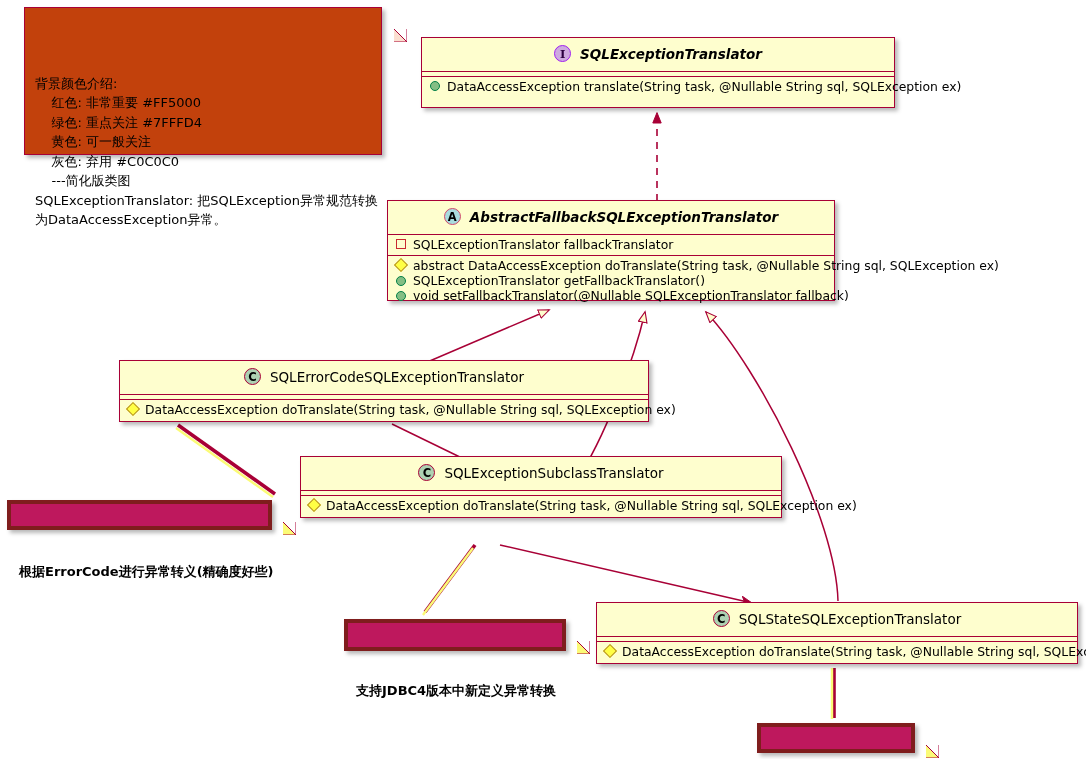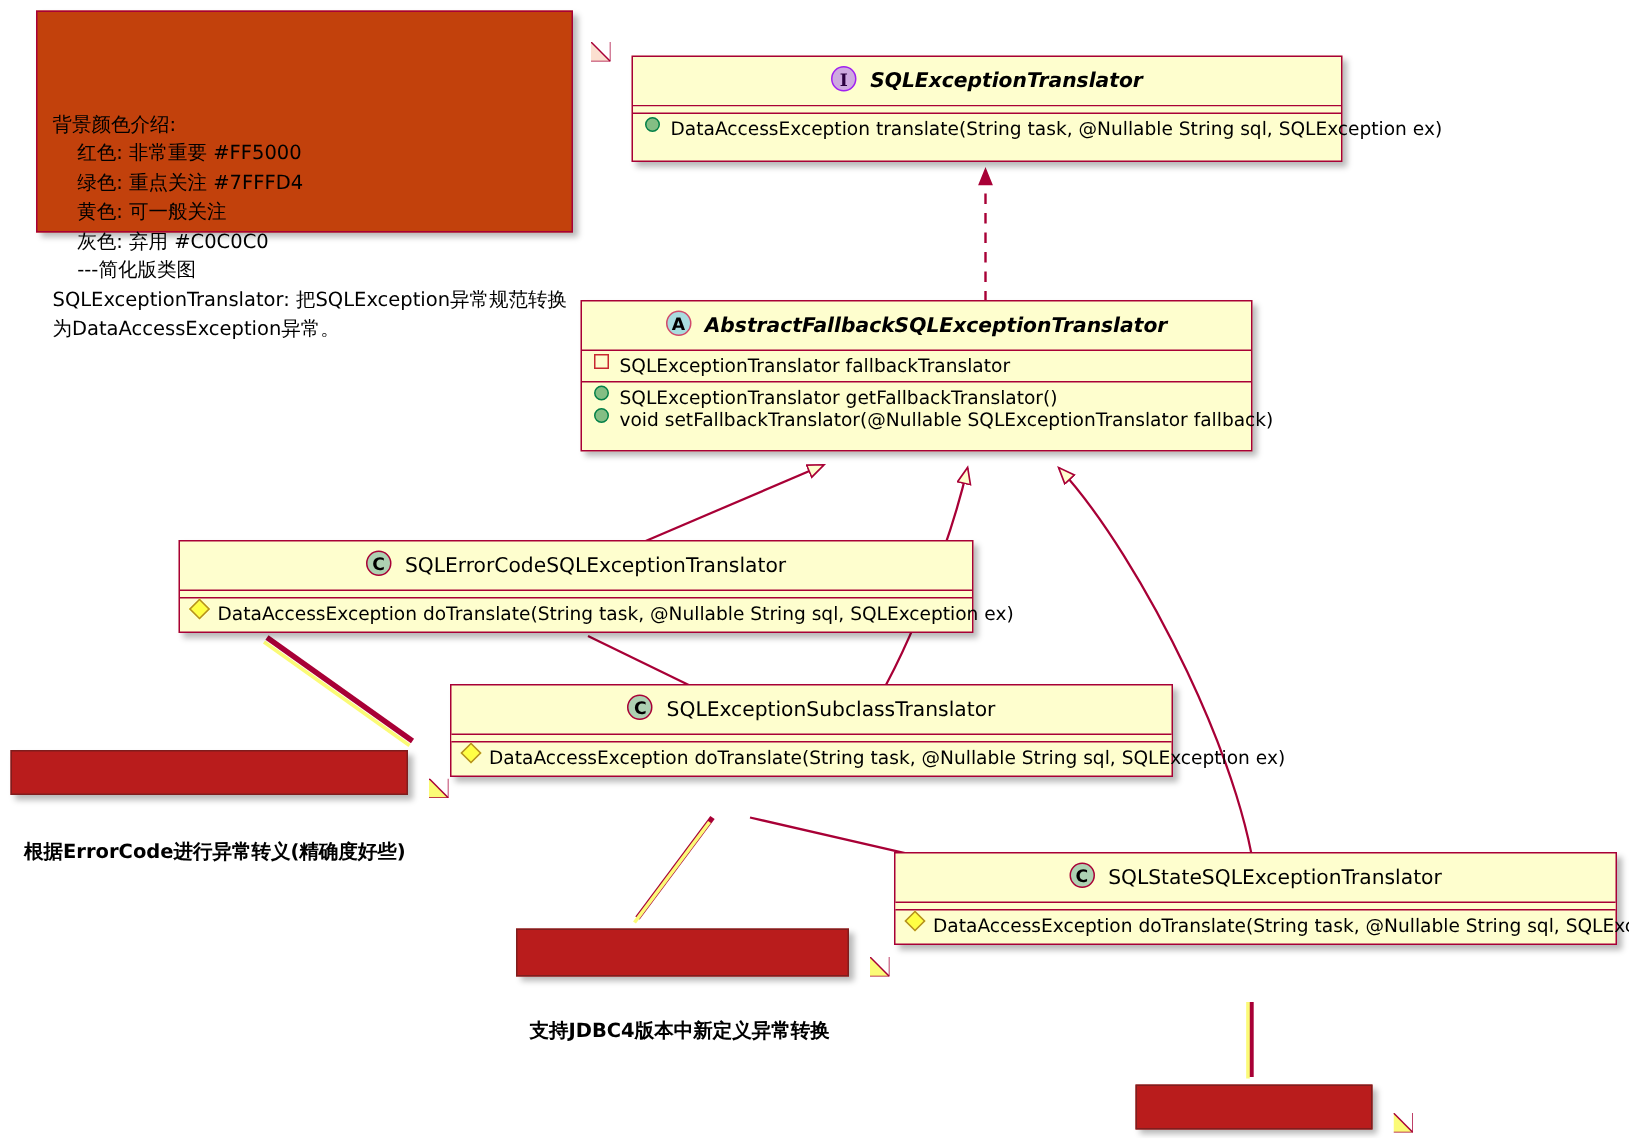--- a/index.html
+++ b/index.html
@@ -51,21 +51,21 @@
   .uml-members {
     padding: 2px 0 3px 0;
   }
   .member {
     font-size: 12.4px;
     color: #000000;
     white-space: nowrap;
     padding: 0px 6px 0px 7px;
     line-height: 15.2px;
     display: flex;
-    align-items: flex-start;
+    align-items: center;
   }
 
   
   .badge {
     display: inline-block;
     vertical-align: middle;
     width: 17px;
     height: 17px;
     line-height: 16px;
     border-radius: 50%;
@@ -125,22 +125,22 @@
     white-space: pre;
   }
   .note-legend {
     background: #c2410c;
     border: 1px solid #A80036;
     padding: 7px 10px 8px 10px;
     font-size: 13px;
     line-height: 19.5px;
   }
   .note-yellow {
-    background: #b91c1c;
-    border: 1px solid #7f1d1d;
+    background: #be185d;
+    border: 4px solid #7f1d1d;
     padding: 5px 13px 6px 8px;
     font-weight: bold;
     font-size: 13px;
   }
   .foldline {
     position: absolute;
     top: 0px; right: 0px;
     width: 12px; height: 12px;
     overflow: visible;
   }
@@ -249,20 +249,24 @@
     <div class="sep"></div>
     <div class="uml-members">
       <div class="member">
         <span class="vis vis-private"></span>
         <span>SQLExceptionTranslator fallbackTranslator</span>
       </div>
     </div>
     <div class="sep"></div>
     <div class="uml-members">
       <div class="member">
+        <span class="vis vis-protected"></span>
+        <span>abstract DataAccessException doTranslate(String task, @Nullable String sql, SQLException ex)</span>
+      </div>
+      <div class="member">
         <span class="vis vis-public"></span>
         <span>SQLExceptionTranslator getFallbackTranslator()</span>
       </div>
       <div class="member">
         <span class="vis vis-public"></span>
         <span>void setFallbackTranslator(@Nullable SQLExceptionTranslator fallback)</span>
       </div>
     </div>
   </div>
 
@@ -289,21 +293,21 @@
     <div class="sep-gap"></div>
     <div class="sep"></div>
     <div class="uml-members">
       <div class="member">
         <span class="vis vis-protected"></span>
         <span>DataAccessException doTranslate(String task, @Nullable String sql, SQLException ex)</span>
       </div>
     </div>
   </div>
 
-  <div class="uml-box plainname" style="left:596px; top:568px; width:482px; height:62px;">
+  <div class="uml-box plainname" style="left:596px; top:602px; width:482px; height:62px;">
     <div class="uml-title">
       <span class="badge badge-C">C</span><span class="tname">SQLStateSQLExceptionTranslator</span>
     </div>
     <div class="sep"></div>
     <div class="sep-gap"></div>
     <div class="sep"></div>
     <div class="uml-members">
       <div class="member">
         <span class="vis vis-protected"></span>
         <span>DataAccessException doTranslate(String task, @Nullable String sql, SQLException ex)</span>

